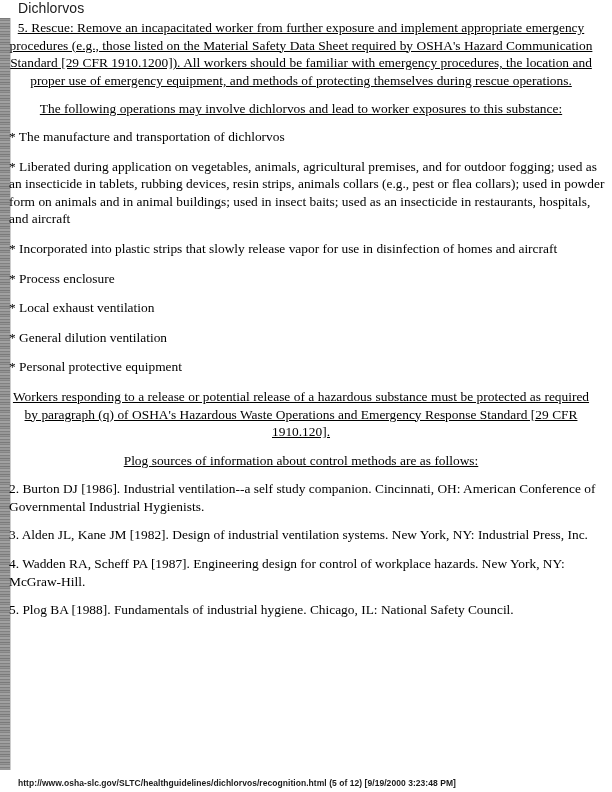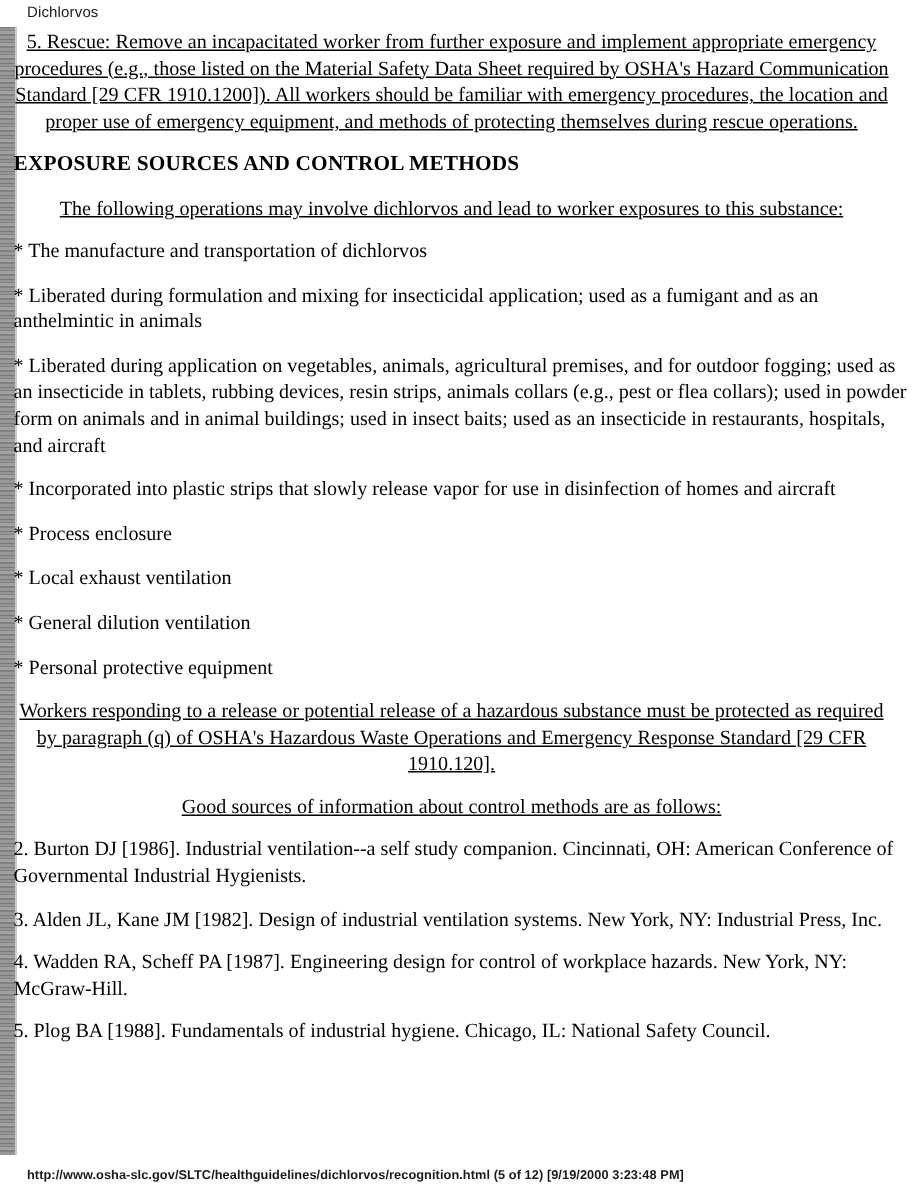--- a/index.html
+++ b/index.html
@@ -16,21 +16,21 @@
     color: #000000;
     -webkit-font-smoothing: antialiased;
   }
 
   
   .page-header {
     position: absolute;
     top: 3px;
     left: 18px;
     font-family: "Liberation Sans", "DejaVu Sans", sans-serif;
-    font-size: 10px;
+    font-size: 14px;
     line-height: 11px;
     color: #1a1a1a;
     letter-spacing: 0.1px;
   }
 
   
   .scan-edge {
     position: absolute;
     left: 0px;
     top: 18px;
@@ -114,44 +114,42 @@
 <body>
 
 <div class="page-header">Dichlorvos</div>
 
 <div class="scan-edge"></div>
 
 <div class="content">
 
   <p class="para">5. Rescue: Remove an incapacitated worker from further exposure and implement appropriate emergency procedures (e.g., those listed on the Material Safety Data Sheet required by OSHA's Hazard Communication Standard [29 CFR 1910.1200]). All workers should be familiar with emergency procedures, the location and proper use of emergency equipment, and methods of protecting themselves during rescue operations.</p>
 
-  <h2 class="section-heading">EXPOSURE SOURCES AND CONTROL METHODS</h2>
 
   <p class="para tight">The following operations may involve dichlorvos and lead to worker exposures to this substance:</p>
 
   <p class="bullet">* The manufacture and transportation of dichlorvos</p>
 
-  <p class="bullet">* Liberated during formulation and mixing for insecticidal application; used as a fumigant and as an anthelmintic in animals</p>
 
   <p class="bullet">* Liberated during application on vegetables, animals, agricultural premises, and for outdoor fogging; used as an insecticide in tablets, rubbing devices, resin strips, animals collars (e.g., pest or flea collars); used in powder form on animals and in animal buildings; used in insect baits; used as an insecticide in restaurants, hospitals, and aircraft</p>
 
   <p class="bullet">* Incorporated into plastic strips that slowly release vapor for use in disinfection of homes and aircraft</p>
 
 
   <p class="bullet">* Process enclosure</p>
 
   <p class="bullet">* Local exhaust ventilation</p>
 
   <p class="bullet">* General dilution ventilation</p>
 
   <p class="bullet">* Personal protective equipment</p>
 
   <p class="para">Workers responding to a release or potential release of a hazardous substance must be protected as required by paragraph (q) of OSHA's Hazardous Waste Operations and Emergency Response Standard [29 CFR 1910.120].</p>
 
-  <p class="para">Good sources of information about control methods are as follows:</p>
+  <p class="para">Plog sources of information about control methods are as follows:</p>
 
 
   <p class="ref">2. Burton DJ [1986]. Industrial ventilation--a self study companion. Cincinnati, OH: American Conference of Governmental Industrial Hygienists.</p>
 
   <p class="ref">3. Alden JL, Kane JM [1982]. Design of industrial ventilation systems. New York, NY: Industrial Press, Inc.</p>
 
   <p class="ref">4. Wadden RA, Scheff PA [1987]. Engineering design for control of workplace hazards. New York, NY: McGraw-Hill.</p>
 
   <p class="ref">5. Plog BA [1988]. Fundamentals of industrial hygiene. Chicago, IL: National Safety Council.</p>
 

